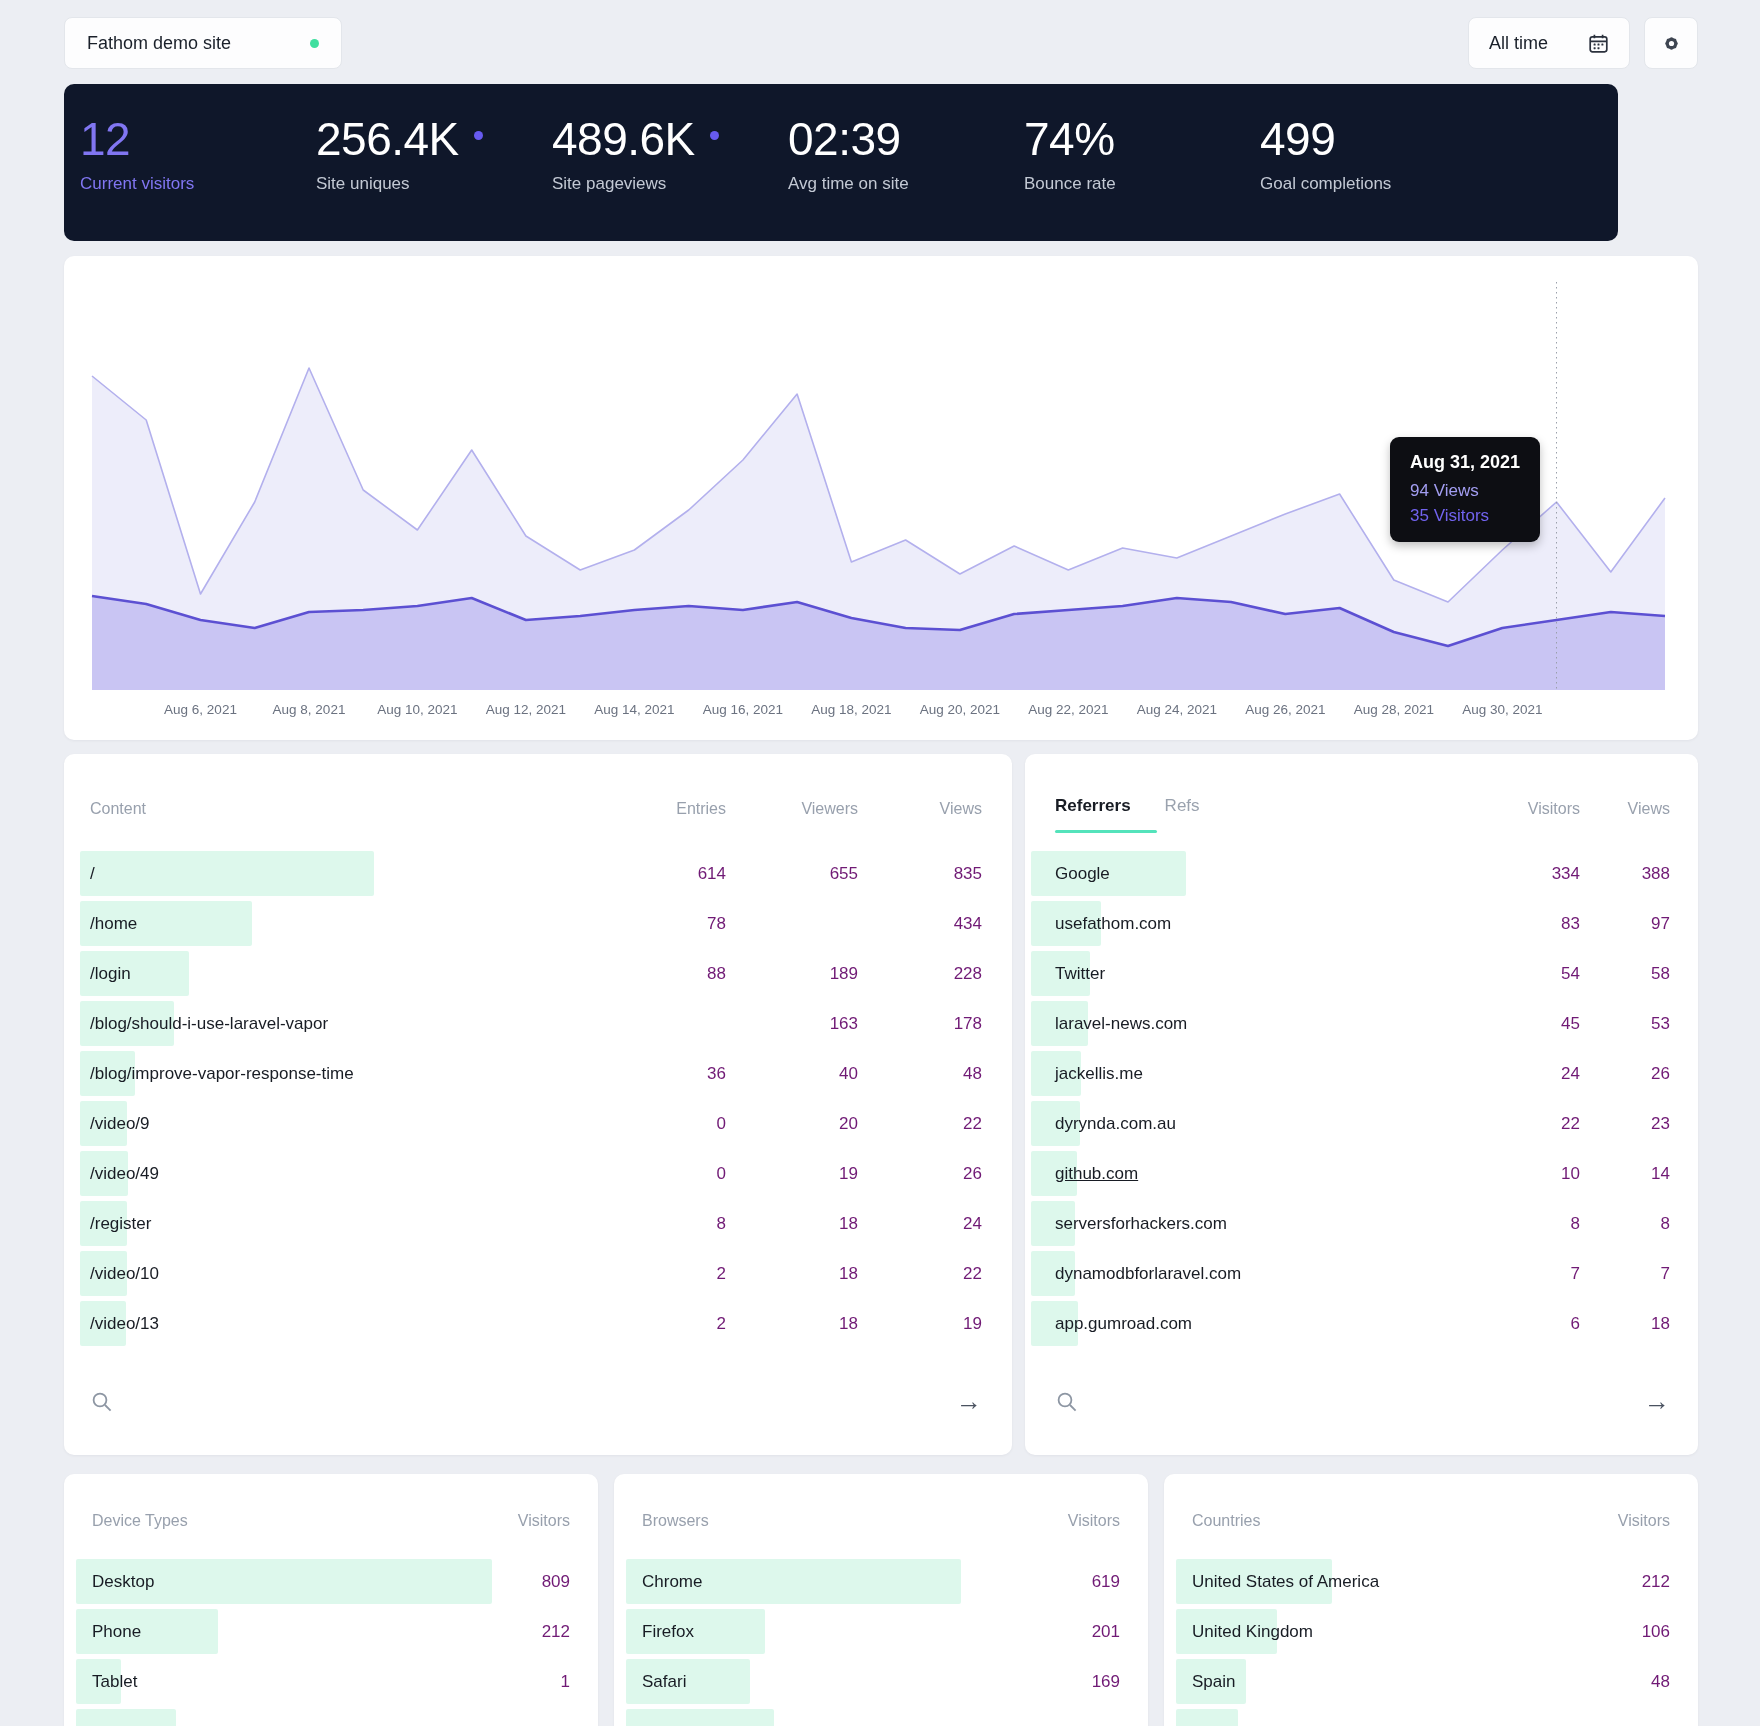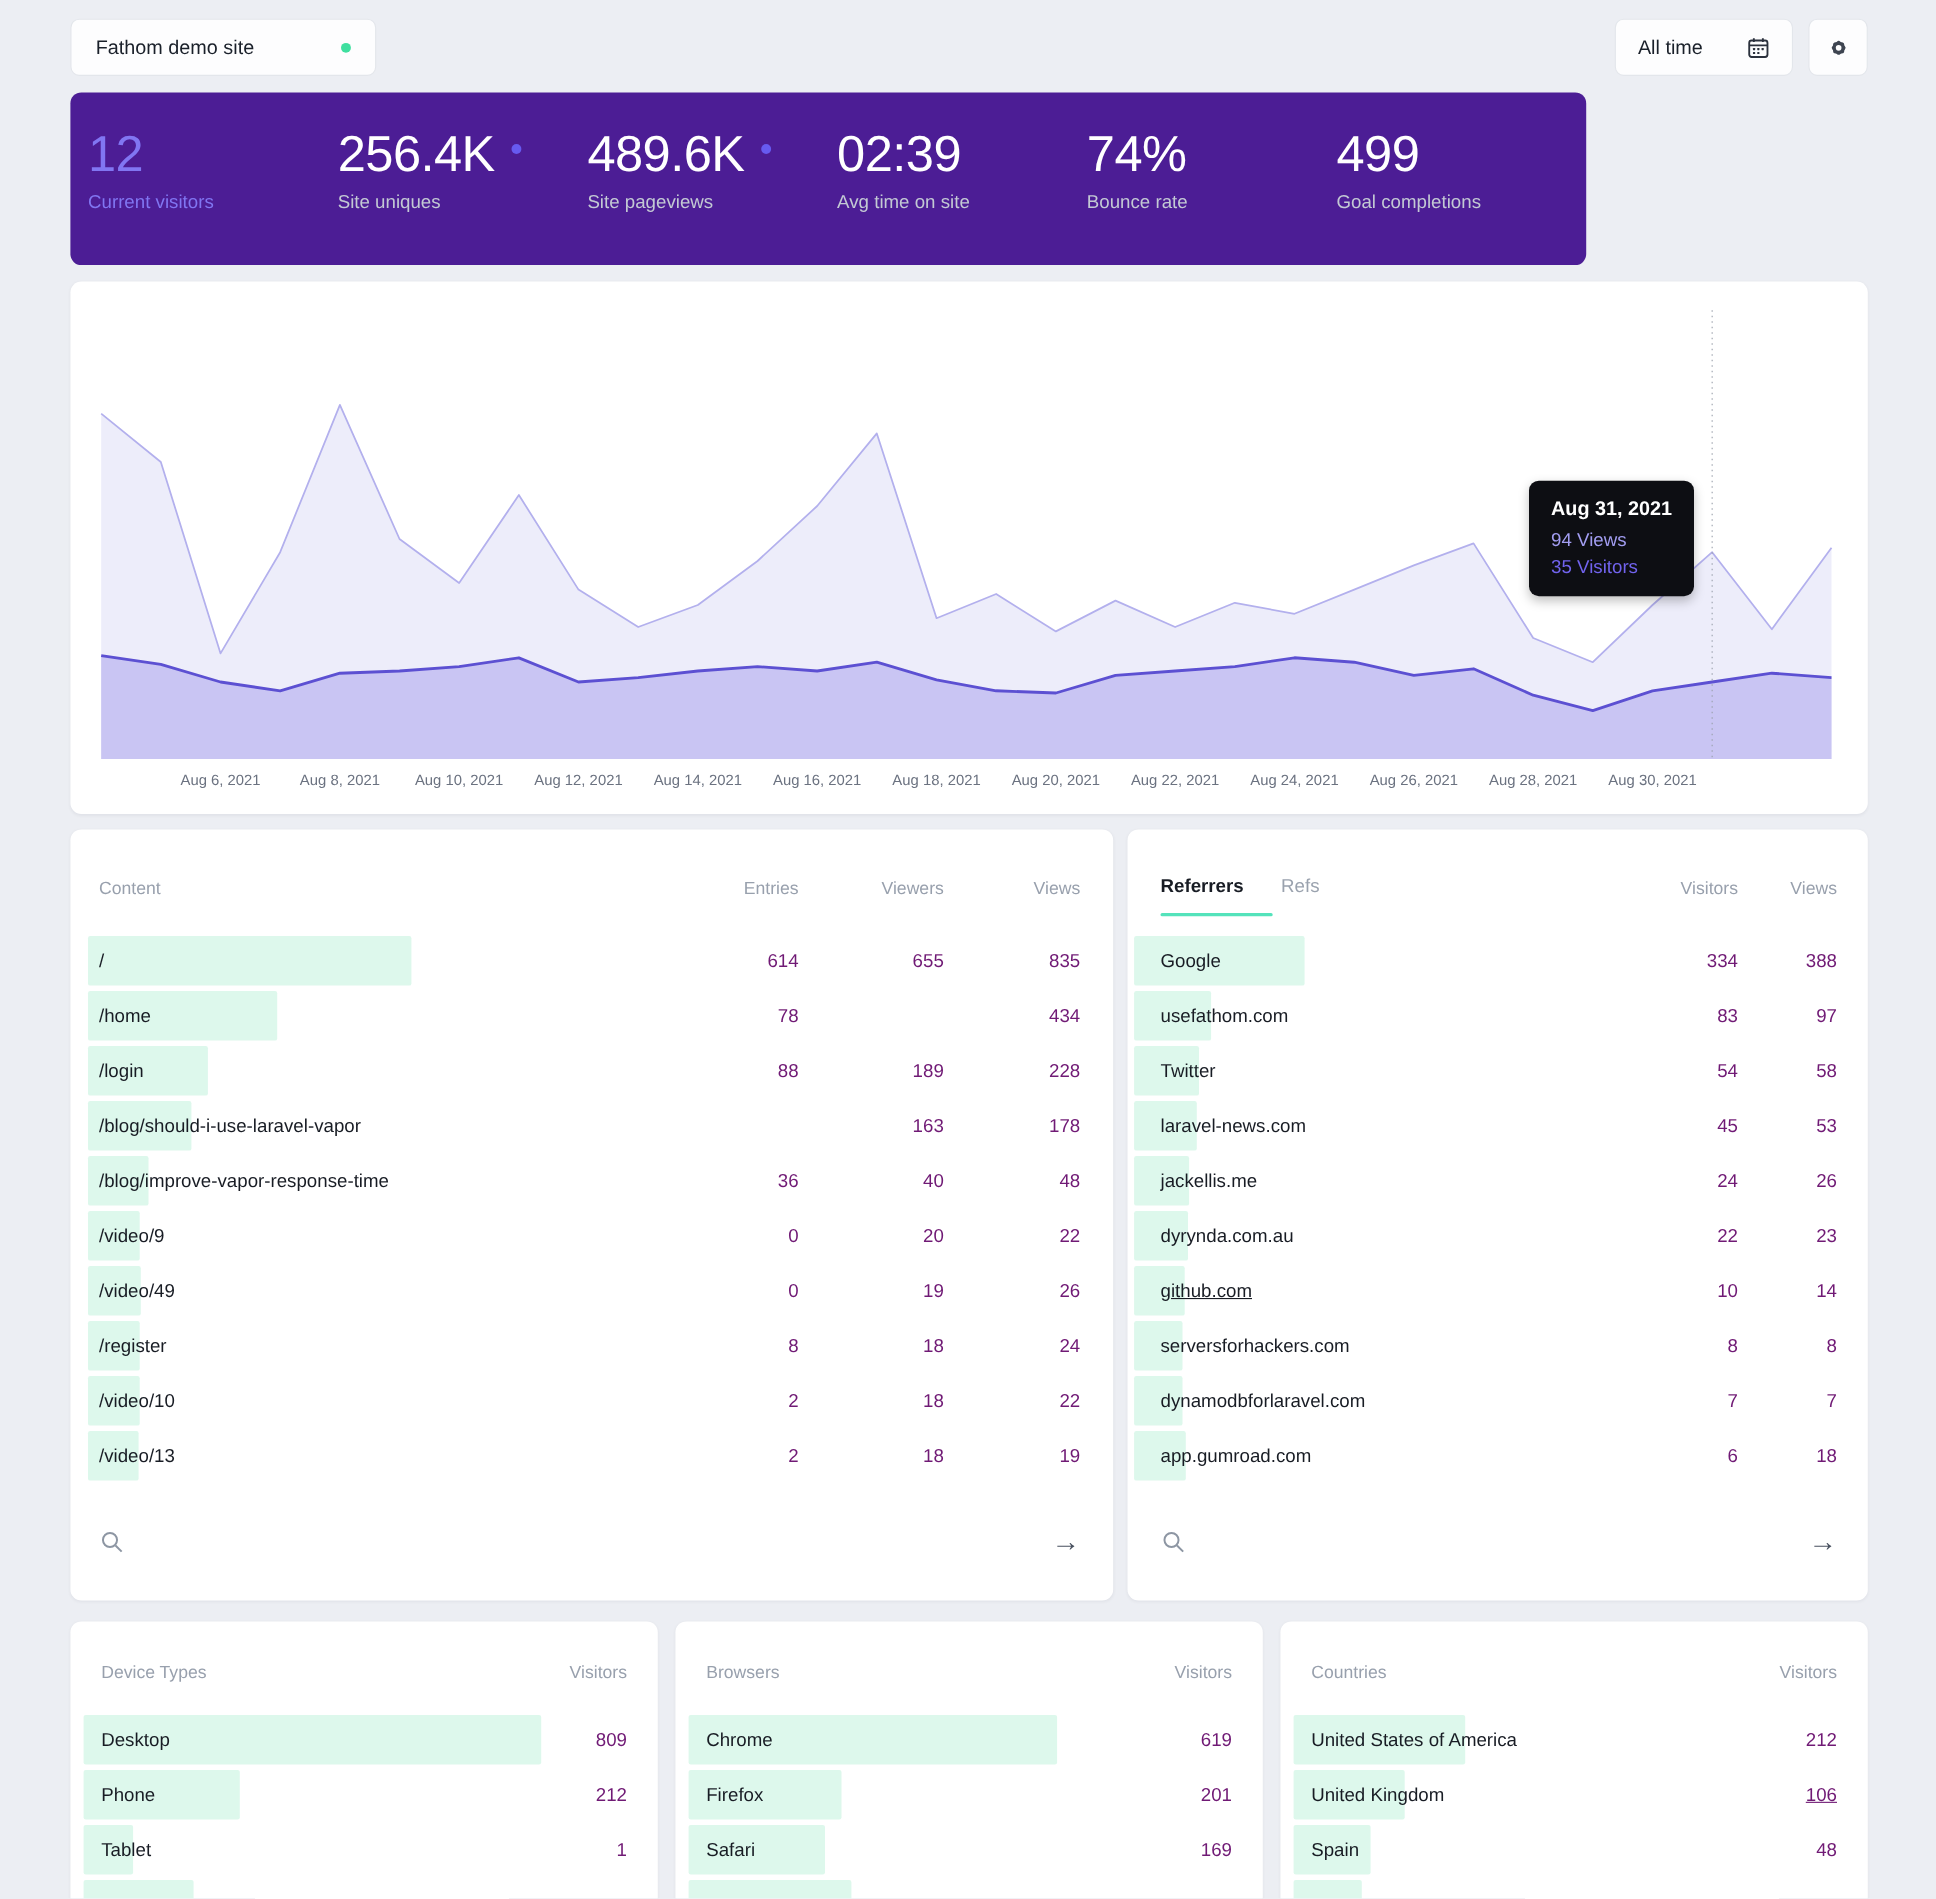--- a/index.html
+++ b/index.html
@@ -7,21 +7,21 @@
   .card{position:absolute;background:#ffffff;border-radius:10px;box-shadow:0 1px 3px rgba(22,28,45,.05);}
   .btn{position:absolute;display:flex;align-items:center;background:#fdfdfe;border:1px solid #e3e6eb;
        border-radius:8px;box-sizing:border-box;height:52px;font-size:18px;color:#1a202a;cursor:pointer;
        font-family:"Liberation Sans",sans-serif;}
   
   .site-btn{left:64px;top:17px;width:278px;padding:0 22px;justify-content:space-between;font-weight:500;}
   .live-dot{width:9px;height:9px;border-radius:50%;}
   .range-btn{left:1468px;top:17px;width:162px;padding:0 20px;justify-content:space-between;}
   .gear-btn{left:1644px;top:17px;width:54px;justify-content:center;}
   
-  .stats{position:absolute;left:64px;top:84px;width:1378px;height:157px;background:#4c1d95;border-radius:10px;
+  .stats{position:absolute;left:64px;top:84px;width:1554px;height:157px;background:#0f172a;border-radius:10px;
          display:flex;padding-left:16px;box-sizing:border-box;}
   .stat{width:236px;padding-top:31px;box-sizing:border-box;}
   .stat .val{font-size:46px;line-height:48px;color:#ffffff;letter-spacing:-.5px;font-weight:400;white-space:nowrap;}
   .stat .lbl{margin-top:11px;font-size:17px;color:#c3c9d4;}
   .stat.accent .val,.stat.accent .lbl{color:#8176f2;}
   .trend-dot{display:inline-block;width:9px;height:9px;border-radius:50%;background:#675af0;margin-left:15px;vertical-align:15px;}
   
   .chart-card{left:64px;top:256px;width:1634px;height:484px;}
   .chart-card svg{position:absolute;left:0;top:0;}
   .x-label{position:absolute;top:446px;transform:translateX(-50%);font-size:13.5px;color:#6b7280;white-space:nowrap;}
@@ -364,21 +364,21 @@
     <span class="mini-head-val">Visitors</span>
     <div class="mini-rows" id="country-rows">
         <div class="row">
           <div class="bar" style="left: 12px; width: 156px;"></div>
           <span class="plabel" style="left: 28px;">United States of America</span>
           <span class="num" style="width: 506px;">212</span>
         </div>
         <div class="row">
           <div class="bar" style="left: 12px; width: 101px;"></div>
           <span class="plabel" style="left: 28px;">United Kingdom</span>
-          <span class="num" style="width: 506px; text-decoration: underline;">106</span>
+          <span class="num" style="width: 506px;">106</span>
         </div>
         <div class="row">
           <div class="bar" style="left: 12px; width: 70px;"></div>
           <span class="plabel" style="left: 28px;">Spain</span>
           <span class="num" style="width: 506px;">48</span>
         </div>
         <div class="row">
           <div class="bar" style="left: 12px; width: 62px;"></div>
         </div>
       </div>

